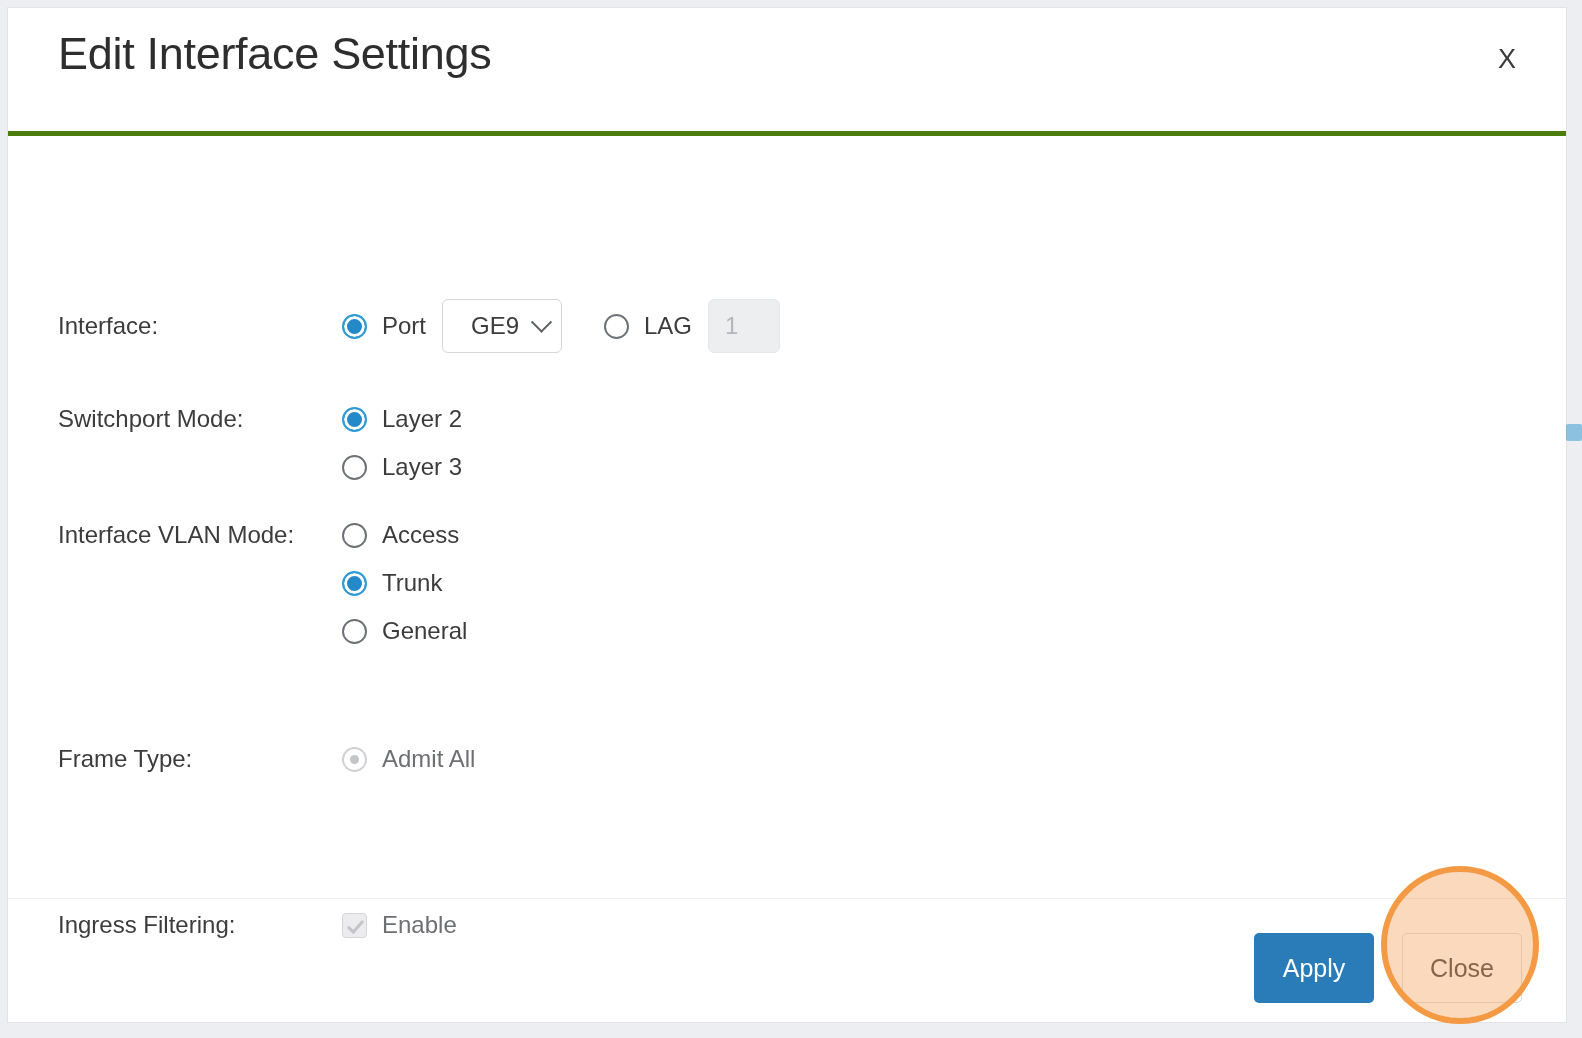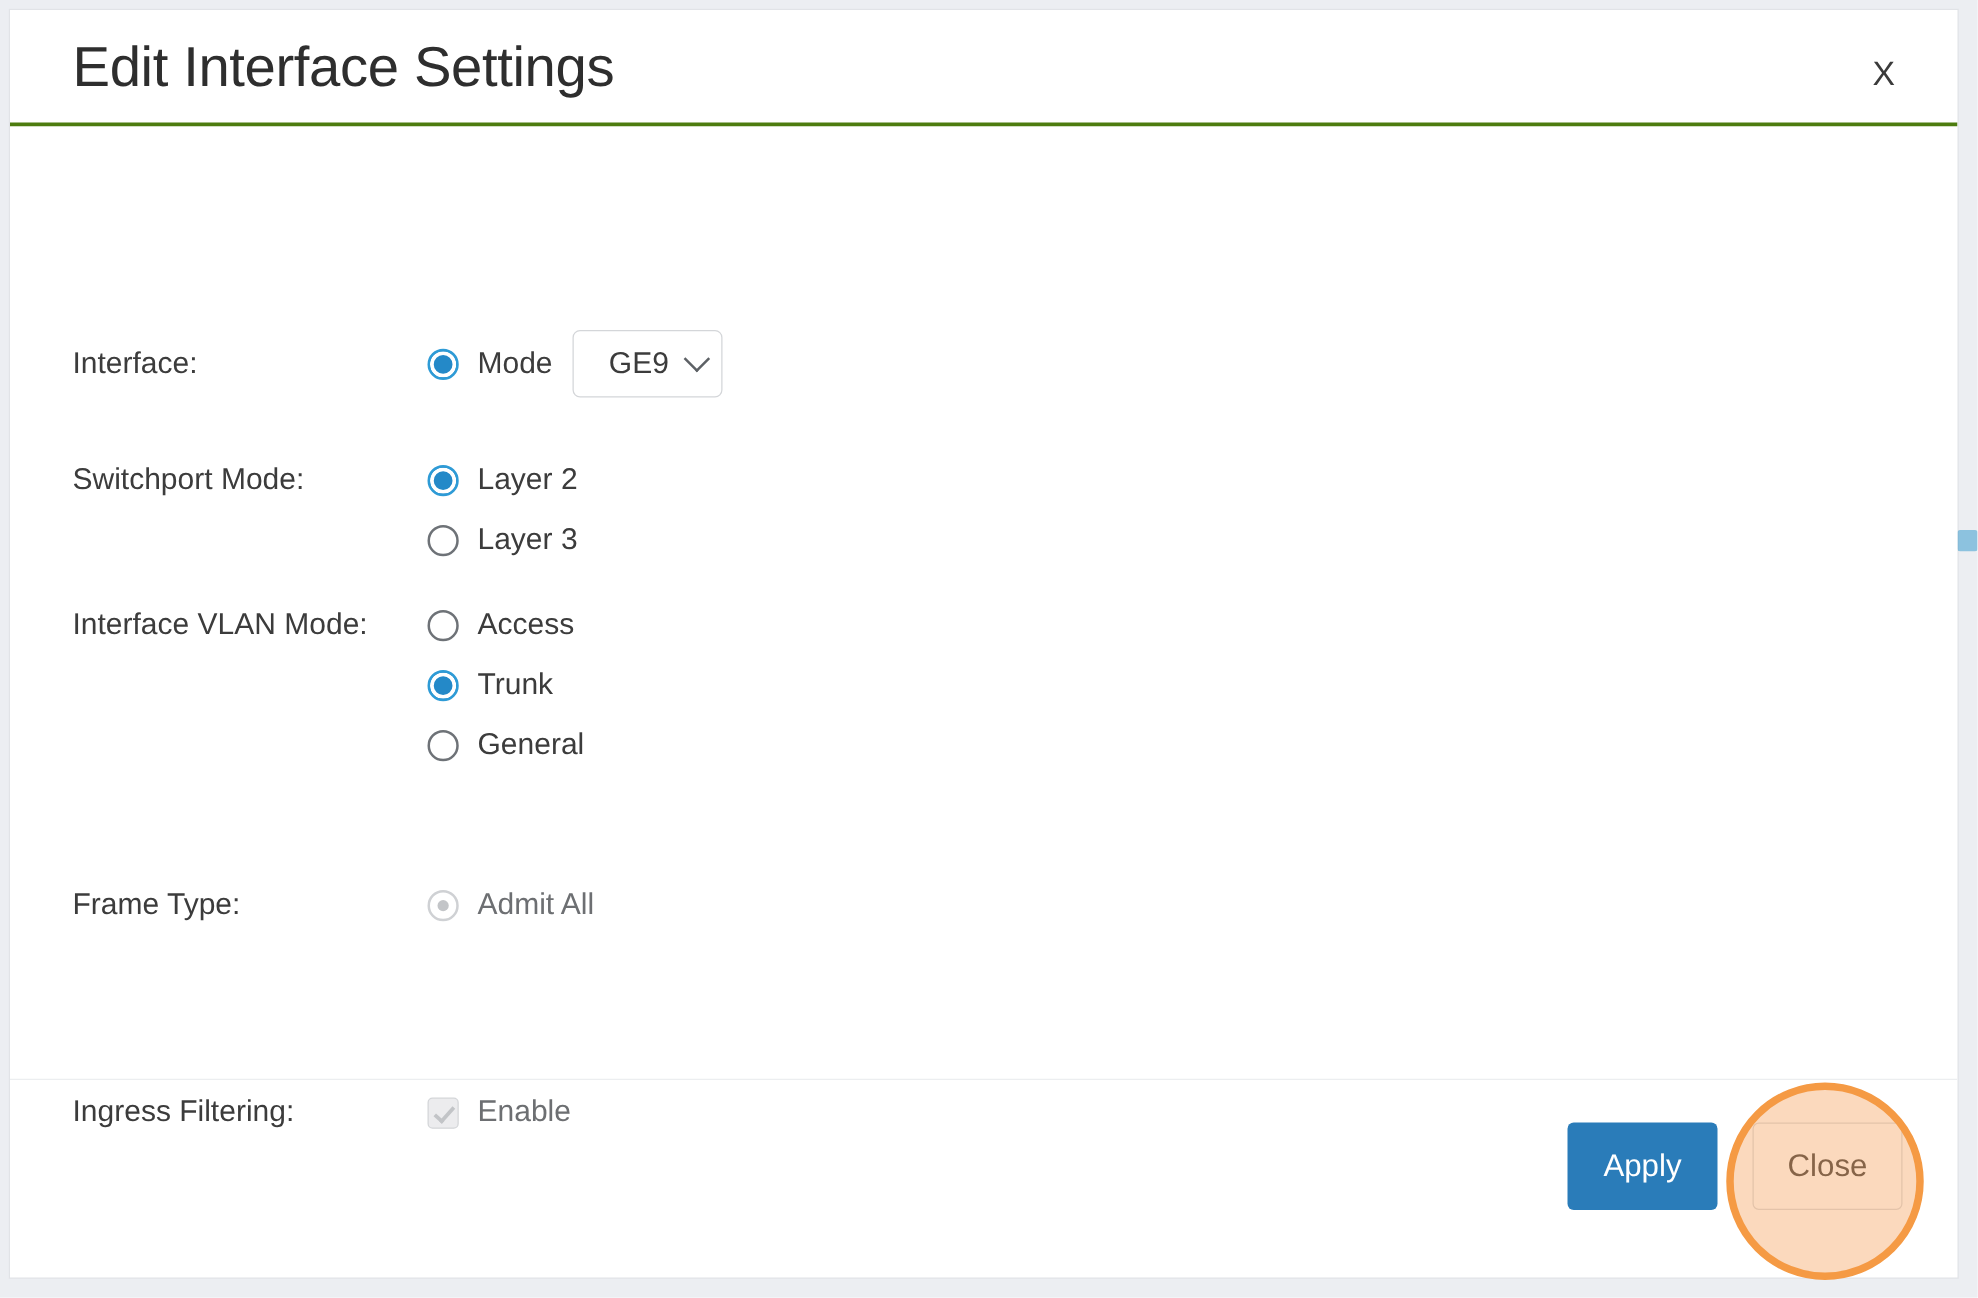--- a/index.html
+++ b/index.html
@@ -39,22 +39,22 @@
     width: 1558px;
     height: 1014px;
     background: #ffffff;
     box-shadow: 0 0 0 1px rgba(0,0,0,0.045);
     overflow: hidden;
   }
 
   
   #modal-header {
     position: relative;
-    height: 93px;
-    border-bottom: 3px solid #4d7c0f;
+    height: 128px;
+    border-bottom: 5px solid #4d7c0f;
     box-sizing: border-box;
   }
   #dialog-title {
     position: absolute;
     left: 50px;
     top: 21px;
     font-size: 45px;
     font-weight: 400;
     color: #2e2e2e;
     letter-spacing: -0.3px;
@@ -298,24 +298,31 @@
     <div id="dialog-title">Edit Interface Settings</div>
     <div id="close-x">X</div>
   </div>
 
   <div id="modal-body">
 
     <div class="form-row" id="interface-row" style="top:166px;">
       <div class="row-label" style="top:9px;">Interface:</div>
       <div class="ctrl-col">
         <div class="radio checked"></div>
-        <div class="radio-label">Mode</div>
+        <div class="radio-label">Port</div>
         <div id="port-select">
           <span id="port-select-value">GE9</span>
           <span class="chevron"></span>
+        </div>
+        <div id="lag-radio-wrap">
+          <div class="radio"></div>
+          <div class="radio-label">LAG</div>
+          <div id="lag-input">
+            <span id="lag-input-value">1</span>
+          </div>
         </div>
       </div>
     </div>
 
     <div class="form-row" style="top:259px;">
       <div class="row-label" style="top:9px;">Switchport Mode:</div>
       <div class="ctrl-col">
         <div class="radio-line">
           <div class="radio checked"></div>
           <div class="radio-label">Layer 2</div>

